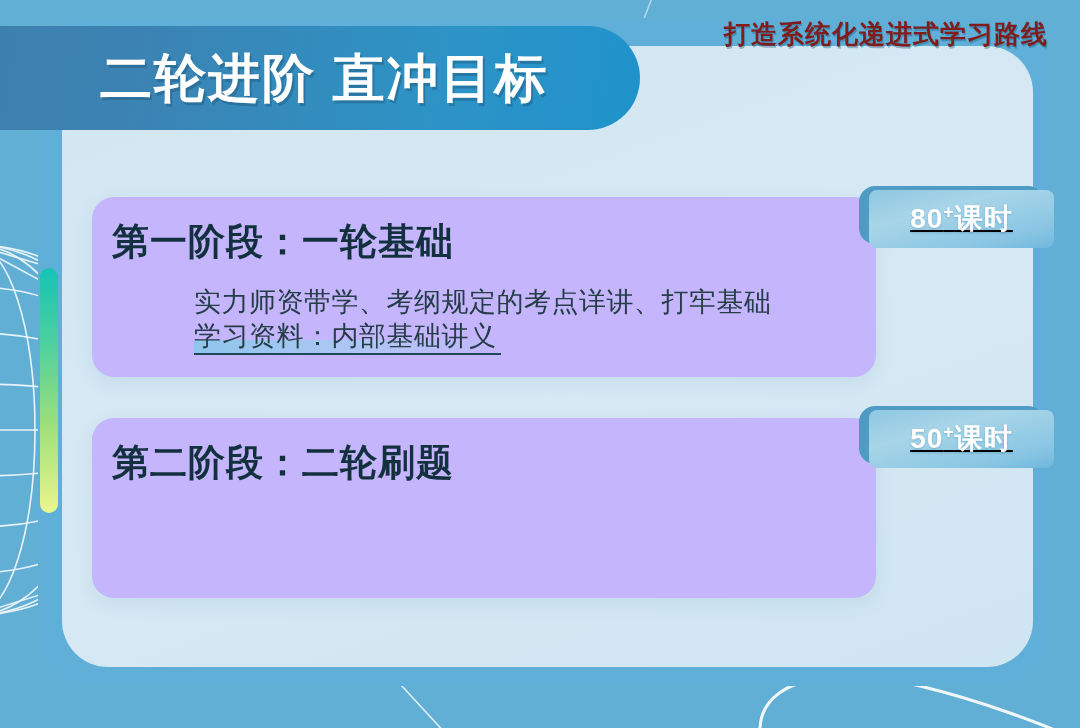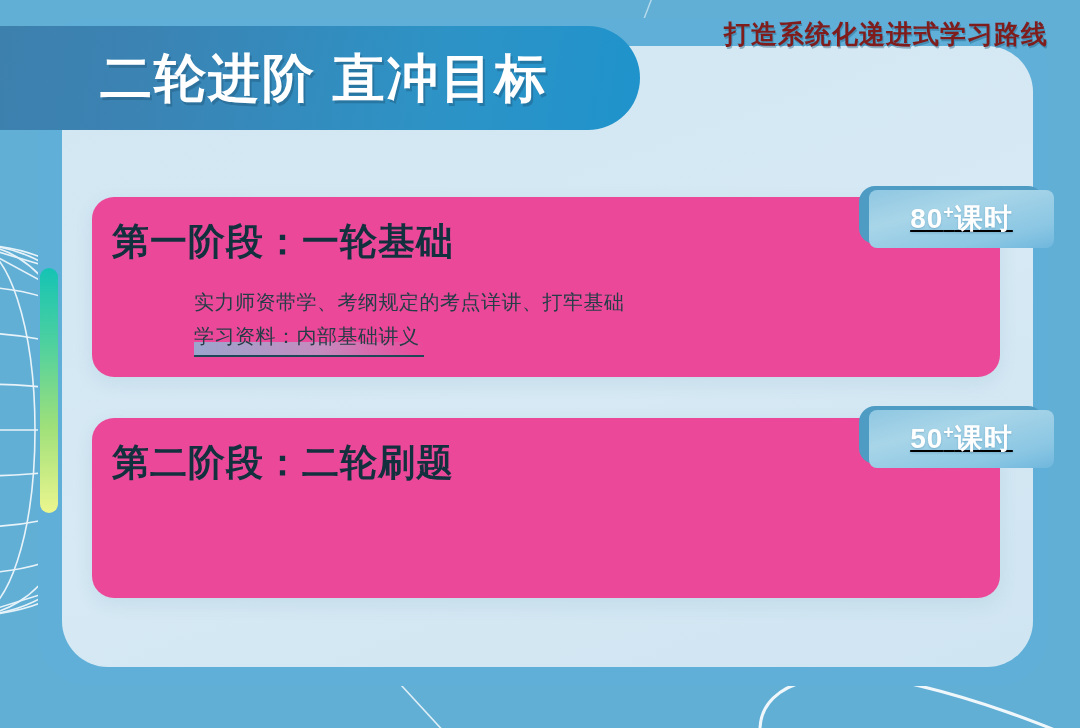--- a/index.html
+++ b/index.html
@@ -81,22 +81,22 @@
     left:40px; top:268px;
     width:18px; height:245px;
     border-radius:9px;
     background:linear-gradient(180deg,#15C3B4 0%,#4CD0A0 30%,#9FE07A 65%,#ECF68E 100%);
   }
 
   
   .card{
     position:absolute;
     left:92px;
-    width:908px;
-    background:#ec4899;
+    width:784px;
+    background:#c4b5fd;
     border-radius:22px;
     box-shadow:0 6px 18px rgba(60,120,160,.10);
   }
   #card-1{ top:197px; height:180px; }
   #card-2{ top:418px; height:180px;text-align:center; }
 
   .card-title{
     position:absolute;
     left:20px; top:26px;
     font-size:37px;
@@ -104,40 +104,40 @@
     color:#12303E;
     letter-spacing:1px;
     line-height:1;
     white-space:nowrap;
   }
   .card-lines{
     position:absolute;
     left:102px; top:88px;
   }
   .card-line{
-    font-size:20px;
+    font-size:27px;
     color:#253D47;
     line-height:34px;
     white-space:nowrap;
     letter-spacing:.5px;
   }
   .card-line.material{
     display:inline-block;
     position:relative;
     padding:0 4px 0 0;
     border-bottom:2px solid #1E4757;
   }
   .card-line.material::before{
     content:"";
     position:absolute;
     left:0; right:0; bottom:0; height:13px;
     background:linear-gradient(90deg,rgba(120,205,228,.70) 0%,rgba(150,220,235,.45) 55%,rgba(200,238,246,0) 100%);
     z-index:0;
   }
-  .card-line.material span{ position:relative; z-index:1;font-family:Liberation Mono, monospace; }
+  .card-line.material span{ position:relative; z-index:1; }
 
   
   .badge-wrap{
     position:absolute;
     right:26px;
     width:195px; height:62px;
   }
   #badge-1{ top:186px; }
   #badge-2{ top:406px; }
 

